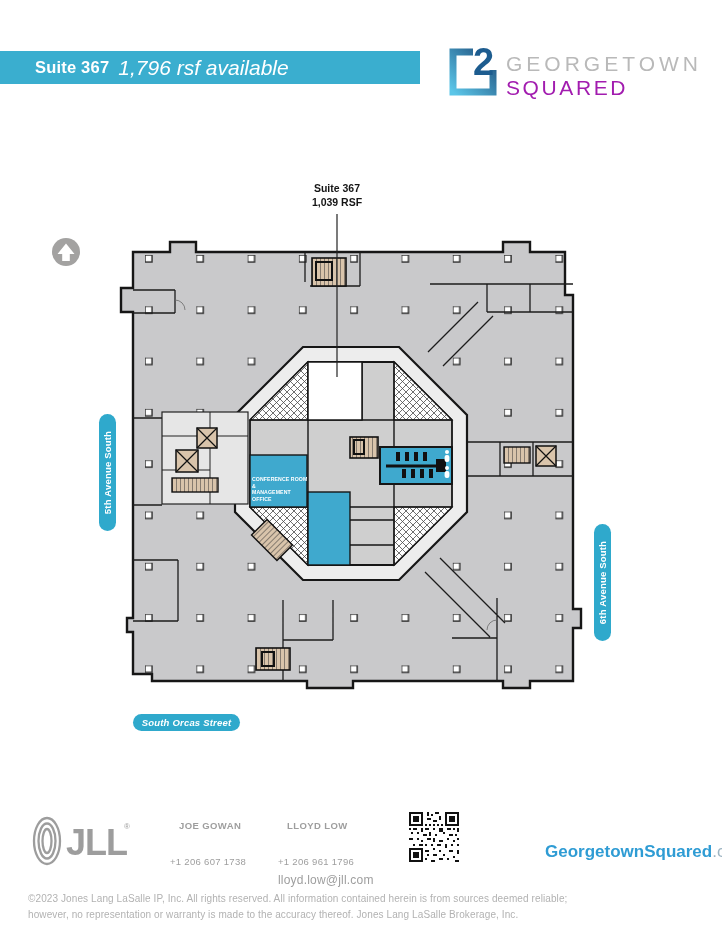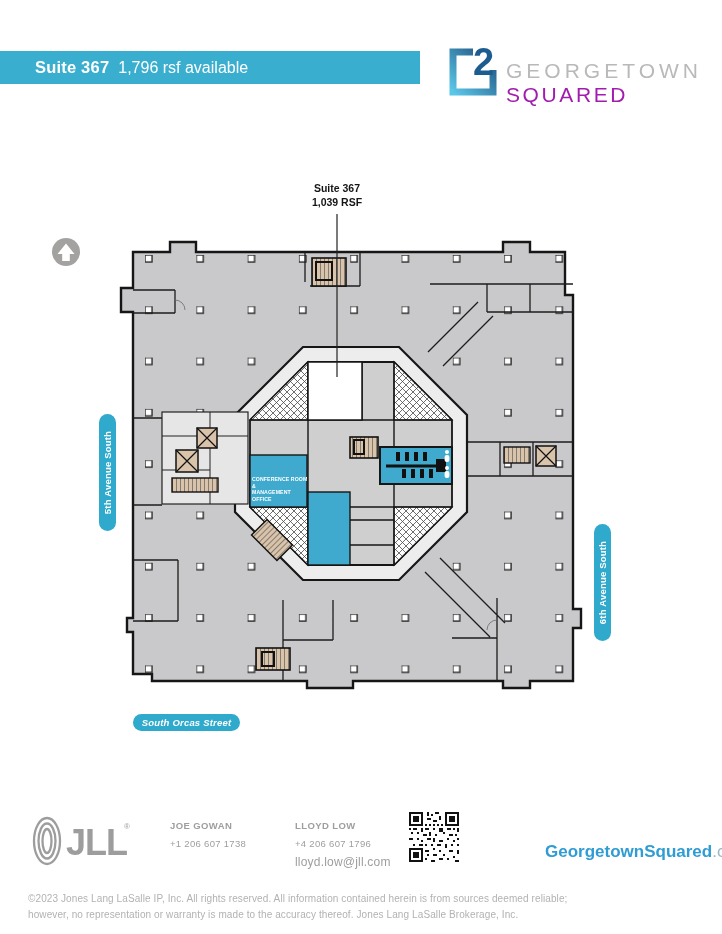--- a/index.html
+++ b/index.html
@@ -9,23 +9,23 @@
     background:#ffffff; overflow:hidden;
     font-family:"Liberation Sans", sans-serif;
   }
   
   .banner {
     position:absolute; left:0; top:51px; width:420px; height:33px;
     background:#3AAECF; display:flex; align-items:center; padding-left:35px;
     color:#fff;
   }
   .banner .suite { font-weight:bold; font-size:16.5px; letter-spacing:.2px; }
-  .banner .avail { font-size:16px; margin-left:9px; font-weight:400; }
+  .banner .avail { font-size:21px; margin-left:9px; font-weight:400;font-style:italic; }
   .brand { position:absolute; left:448px; top:44px; width:260px; height:55px; }
-  .brand-text { position:absolute; left:58px; top:16px; }
+  .brand-text { position:absolute; left:58px; top:9px; }
   .brand-top { font-size:21px; font-weight:400; color:#b9b9b9; letter-spacing:4px; line-height:1; }
   .brand-bottom { font-size:21px; font-weight:normal; color:#a21caf; letter-spacing:2.6px; line-height:1; margin-top:3px; }
   
   .callout {
     position:absolute; left:287px; top:182px; width:100px; text-align:center;
     font-size:10.5px; font-weight:bold; color:#141414; line-height:1.3;
   }
   
   .pill {
     position:absolute; background:#2FA9CC; color:#fff; font-weight:bold;
@@ -38,23 +38,23 @@
   
   .conf-label {
     position:absolute; left:252px; top:476px; width:58px;
     font-size:5.2px; font-weight:bold; color:#ffffff; line-height:1.25;
     letter-spacing:.1px;
   }
   .conf-label span { display:block; }
   
   .contact { position:absolute; top:820px; color:#9e9e9e; }
   .contact.c1 { left:170px; }
-  .contact.c2 { left:295px; }
-  .contact .name { font-weight:bold; font-size:9.5px; letter-spacing:.4px; }
-  .contact .phone { font-size:9.5px; margin-top:7px; letter-spacing:.3px; }
+  .contact.c2 { left:278px; }
+  .contact .name { font-weight:bold; font-size:9.5px; letter-spacing:.4px;margin-left:9px; }
+  .contact .phone { font-size:9.5px; margin-top:25px; letter-spacing:.3px; }
   .contact .email { font-size:12px; margin-top:6px; letter-spacing:.2px; color:#9e9e9e; text-decoration:none; display:block; }
   .website { position:absolute; left:545px; top:842px; width:152px; text-align:left; font-size:17px; font-weight:bold; text-decoration:none; }
   .website .w-name { color:#2F9CD4; }
   .website .w-tld { color:#9DB4C2; font-weight:400; }
   .copyright {
     position:absolute; left:28px; top:891px; width:565px;
     font-size:10px; color:#b2b2b2; line-height:1.55; letter-spacing:.1px;
   }
   svg { display:block; }
   .plan-svg { position:absolute; left:0; top:0; }
@@ -230,21 +230,21 @@
     <text x="42" y="42" font-family="Liberation Sans, sans-serif" font-size="36" font-weight="bold" fill="#9d9d9d" letter-spacing="-1">JLL</text>
     <text x="100" y="16" font-family="Liberation Sans, sans-serif" font-size="8" fill="#9d9d9d">®</text>
   </svg>
 
   <div class="contact c1">
     <div class="name">JOE GOWAN</div>
     <div class="phone">+1 206 607 1738</div>
   </div>
   <div class="contact c2">
     <div class="name">LLOYD LOW</div>
-    <div class="phone">+4 206 607 1796</div>
+    <div class="phone">+1 206 961 1796</div>
     <a class="email" href="#">lloyd.low@jll.com</a>
   </div>
 
   <svg class="qr-svg" width="52" height="52" viewBox="0 0 52 52">
     <rect width="52" height="52" fill="#ffffff"></rect>
     <g transform="translate(1,1)">
       <rect x="1" y="1" width="12" height="12" fill="none" stroke="#111" stroke-width="2"></rect>
       <rect x="4" y="4" width="6" height="6" fill="#111"></rect>
       <rect x="37" y="1" width="12" height="12" fill="none" stroke="#111" stroke-width="2"></rect>
       <rect x="40" y="4" width="6" height="6" fill="#111"></rect>

